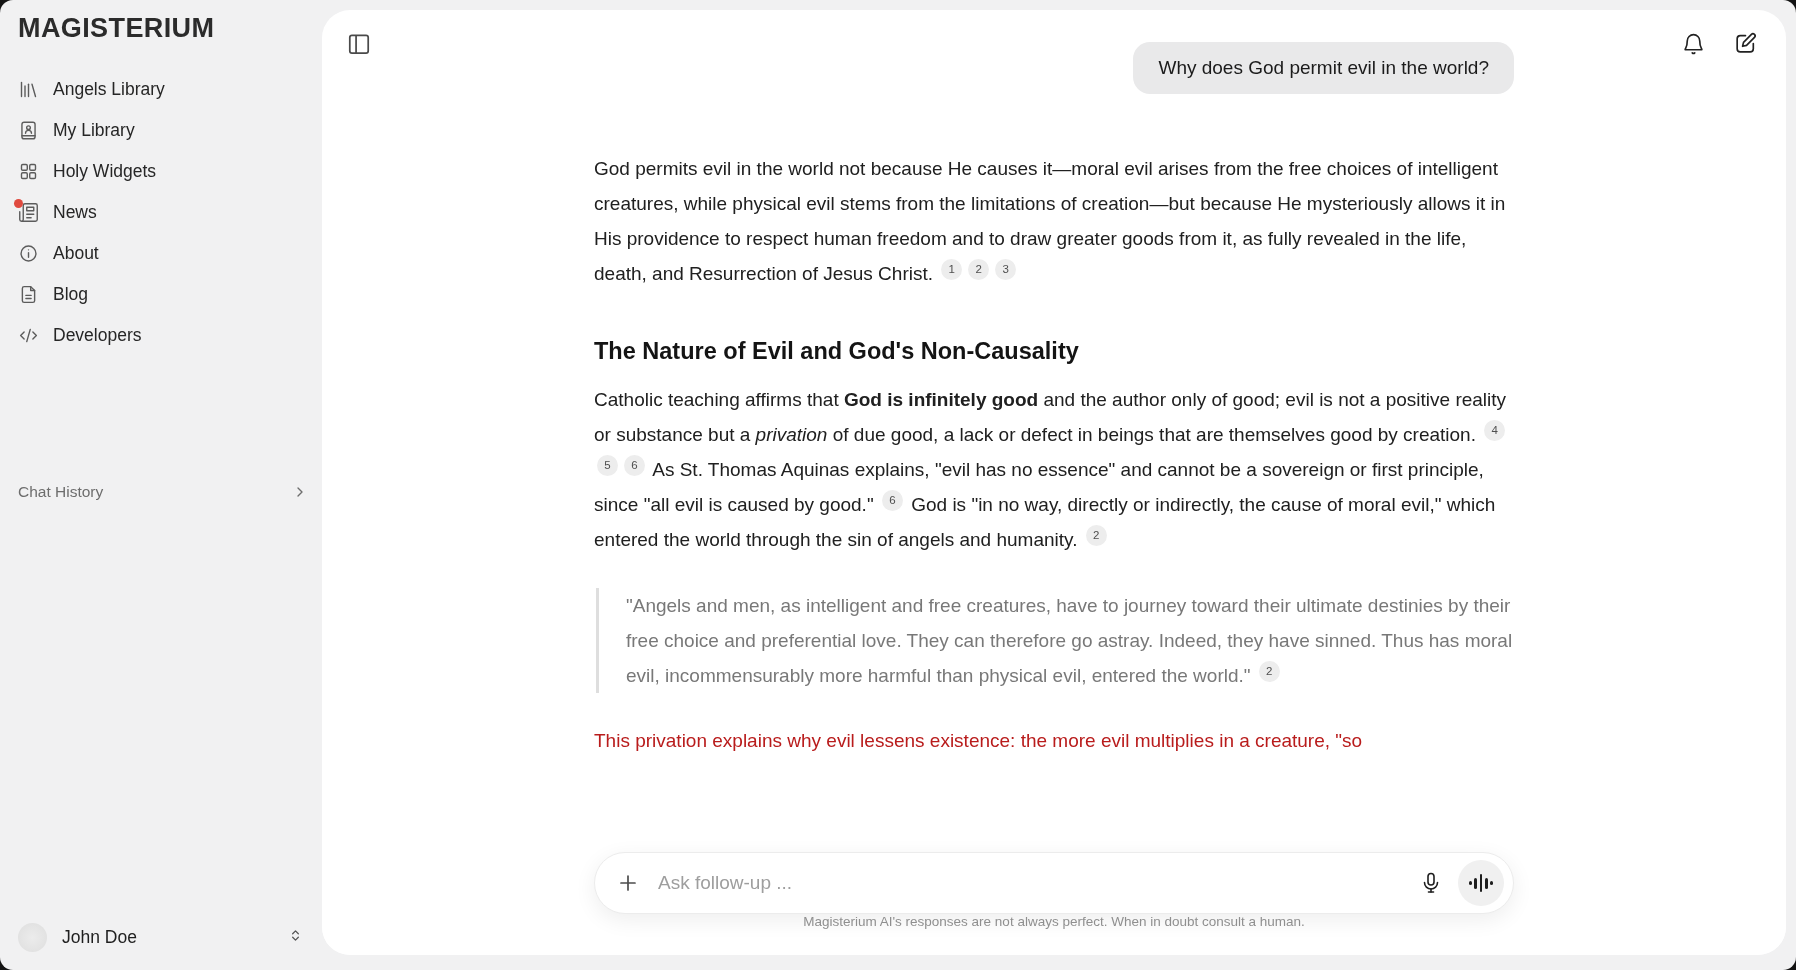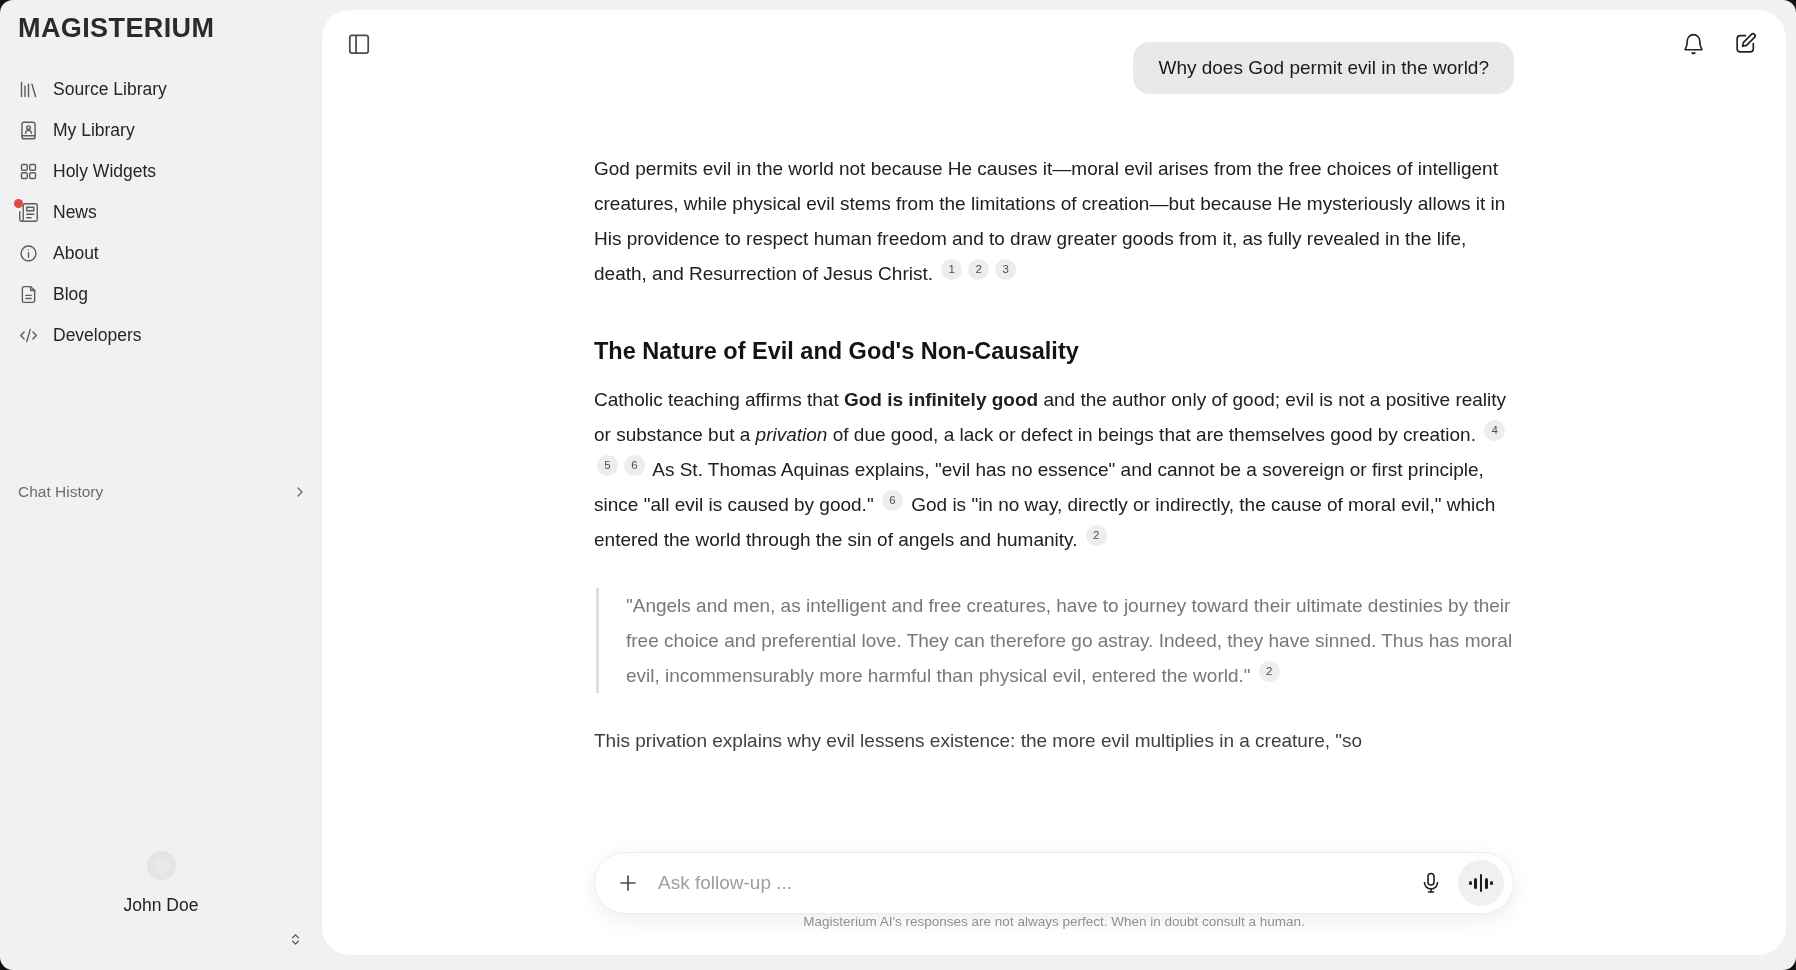--- a/index.html
+++ b/index.html
@@ -39,21 +39,21 @@
   }
   .chat-history {
     position: absolute; left: 18px; right: 14px; top: 483px;
     display: flex; align-items: center; justify-content: space-between;
     color: #6d6d6d; font-size: 15.5px; cursor: pointer;
   }
   .chat-history svg { width: 16px; height: 16px; color: #6d6d6d; }
   .account {
     position: absolute; left: 9px; right: 9px; bottom: 9px;
     display: flex; align-items: center; gap: 15px;
-    padding: 9px; border-radius: 10px; cursor: pointer; flex-direction: column;
+    padding: 9px; border-radius: 10px; cursor: pointer;
   }
   .avatar {
     width: 29px; height: 29px; border-radius: 50%;
     background: radial-gradient(circle at 50% 50%, #ececec 0%, #e2e2e2 70%, #dcdcdc 100%);
     flex: 0 0 29px;
   }
   .account .name { font-size: 17.5px; color: #1f1f1f; }
   .account .updown { margin-left: auto; }
   .account .updown svg { width: 17px; height: 17px; color: #555; }
 
@@ -86,21 +86,21 @@
   .answer h2 {
     margin: 45px 0 0 0; font-size: 23.5px; line-height: 30px;
     font-weight: 700; color: #141414;
   }
   .answer h2 + p { margin-top: 16px; }
   .answer blockquote {
     margin: 31px 0 0 2px; padding: 0 0 0 27px;
     border-left: 3px solid #dedede;
     color: #787878;
   }
-  .answer p.faded { margin-top: 30px; color: #404040; }
+  .answer p.faded { margin-top: 30px; color: #b91c1c; }
   .answer strong { font-weight: 700; }
   .answer em { font-style: italic; }
   .cite {
     display: inline-flex; align-items: center; justify-content: center;
     width: 21px; height: 21px; border-radius: 50%;
     background: #ededed; color: #4f4f4f;
     font-size: 11.5px; line-height: 1; font-weight: 500;
     transform: translateY(-7px);
     margin: 0 3px; cursor: pointer;
   }
@@ -156,21 +156,21 @@
     <div class="nav">
       <div class="nav-item">
         <span class="ic">
           <svg viewBox="0 0 24 24" fill="none" stroke="currentColor" stroke-width="1.6" stroke-linecap="round">
               <path d="m16 6 4 14"></path>
               <path d="M12 6v14"></path>
               <path d="M8 8v12"></path>
               <path d="M4 4v16"></path>
             </svg>
         </span>
-        <span>Source Library</span>
+        <span>Angels Library</span>
       </div>
       <div class="nav-item">
         <span class="ic">
           <svg viewBox="0 0 24 24" fill="none" stroke="currentColor" stroke-width="1.6" stroke-linecap="round" stroke-linejoin="round">
               <rect x="4.5" y="2.5" width="15" height="19" rx="2.5"></rect>
               <circle cx="12" cy="8.8" r="2.1"></circle>
               <path d="M8.6 15.2a3.4 3.4 0 0 1 6.8 0"></path>
               <path d="M4.5 18h15"></path>
             </svg>
         </span>

